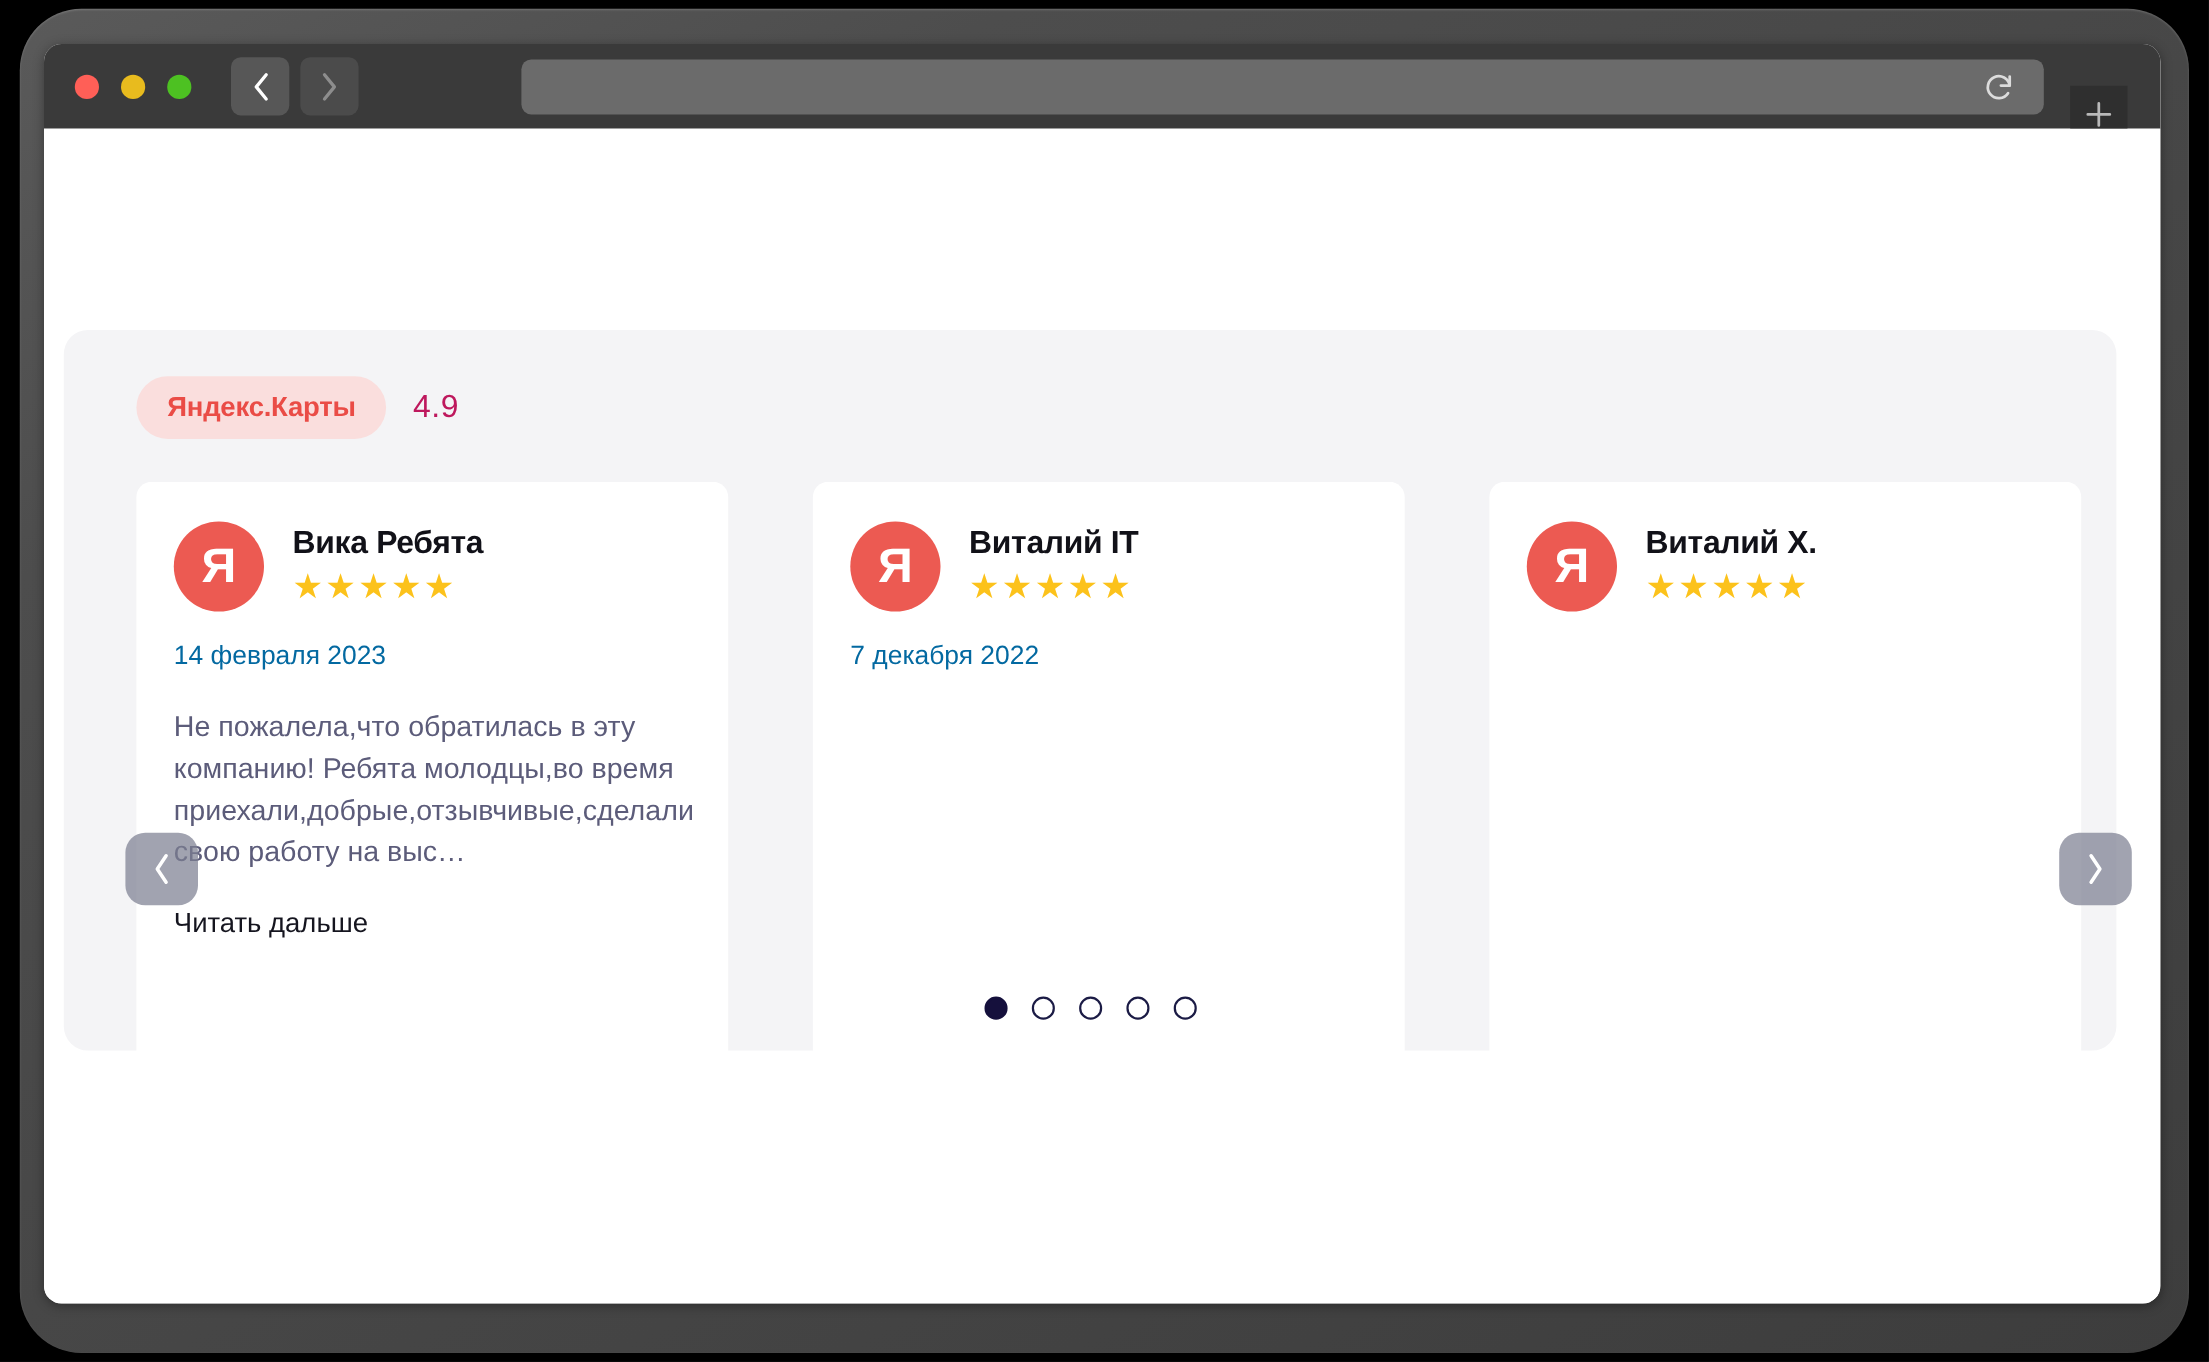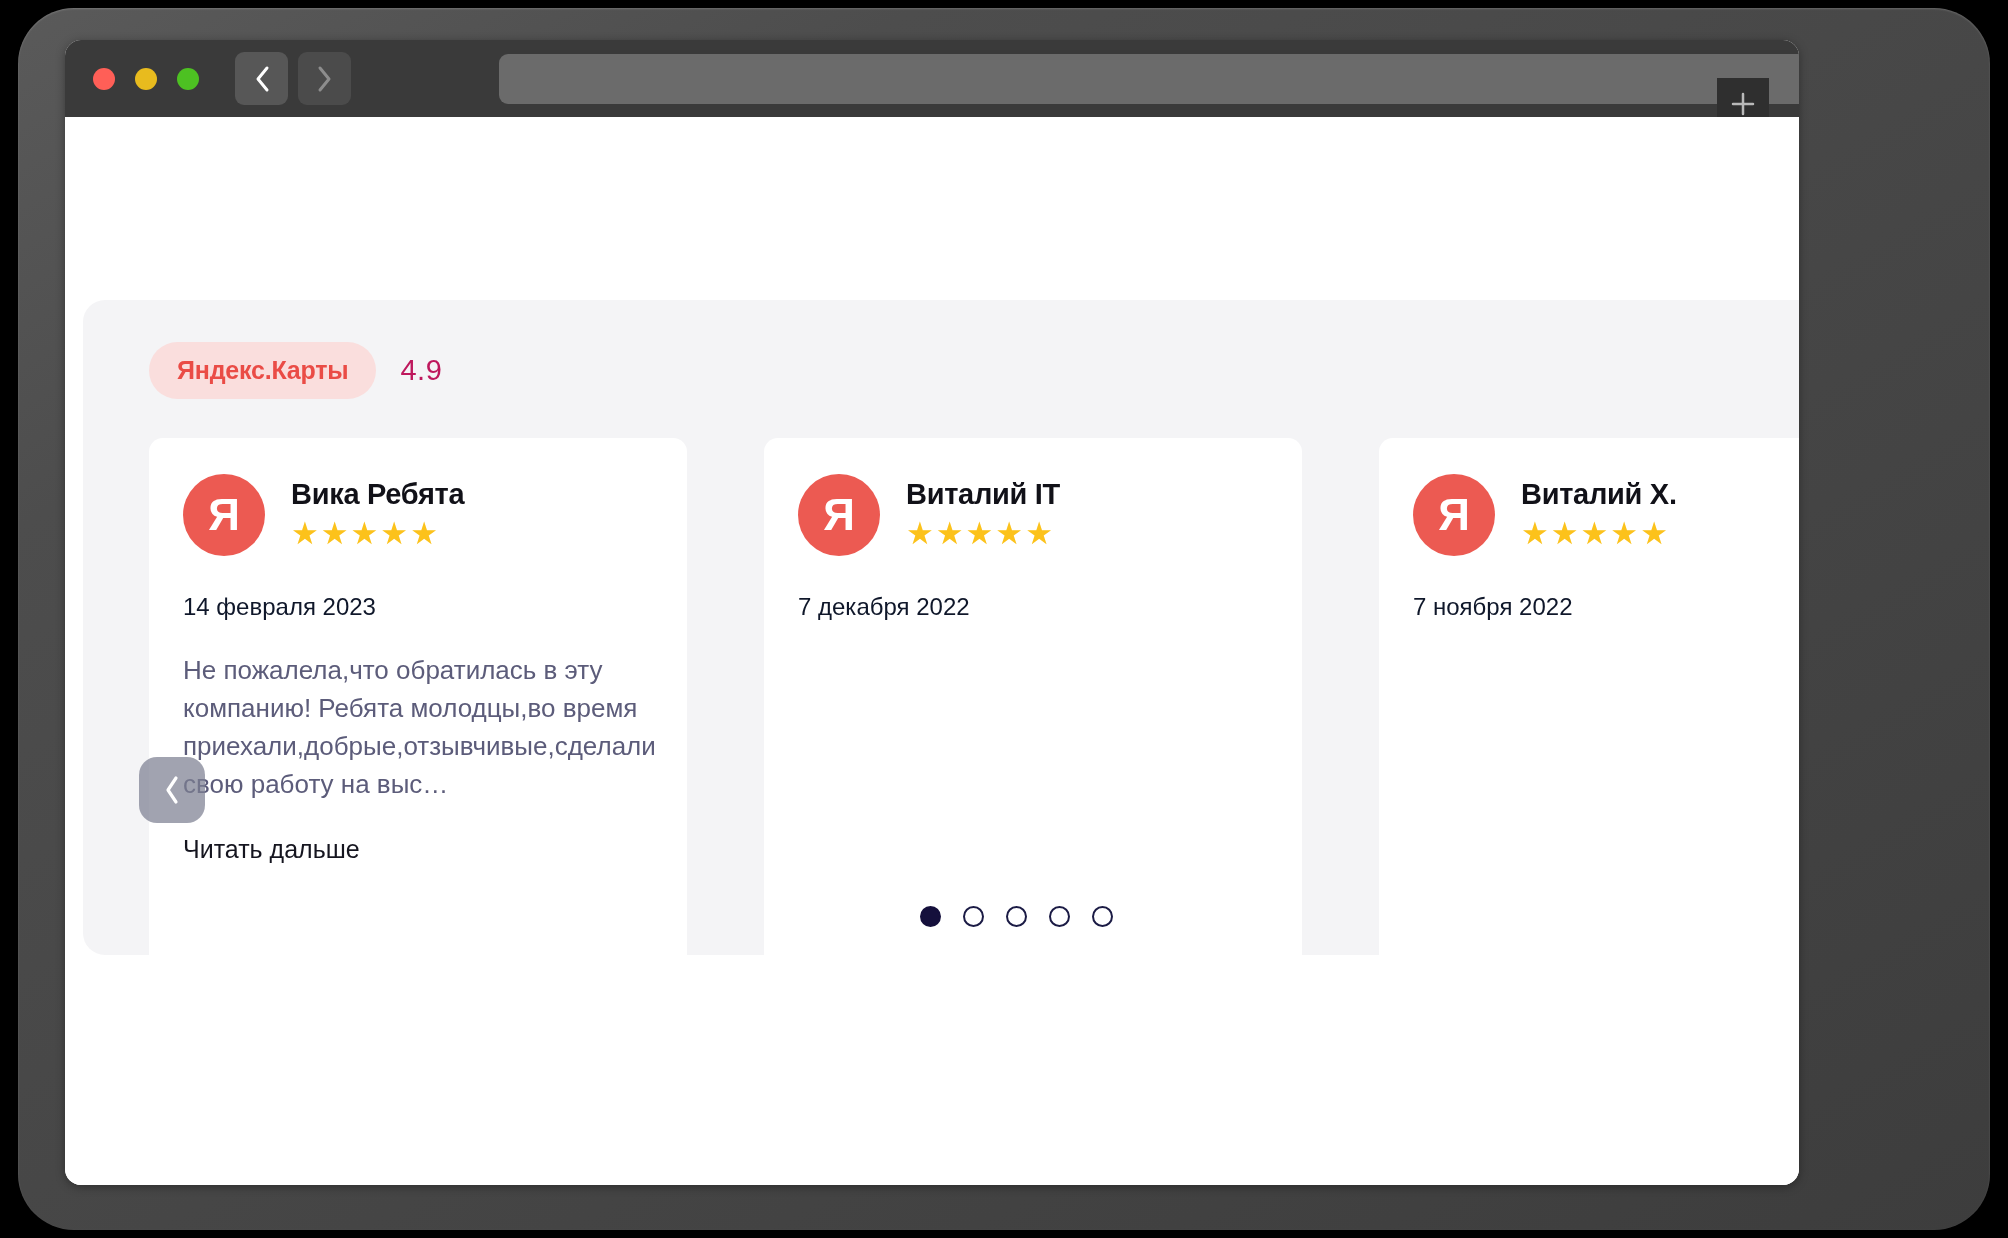--- a/index.html
+++ b/index.html
@@ -20,23 +20,23 @@
     width: 1972px;
     height: 1222px;
     border-radius: 56px;
     background: linear-gradient(150deg, #5a5a5a 0%, #4d4d4d 22%, #464646 55%, #3d3d3d 100%);
     box-shadow: inset 0 1px 2px rgba(255,255,255,0.18);
   }
 
   
   .browser-window {
     position: absolute;
-    left: 65px;
+    left: 40px;
     top: 40px;
-    width: 1734px;
+    width: 1924px;
     height: 1145px;
     border-radius: 16px;
     overflow: hidden;
     background: #ffffff;
     box-shadow: 0 2px 10px rgba(0,0,0,0.35);
   }
 
   .browser-toolbar {
     position: relative;
     height: 77px;
@@ -193,23 +193,23 @@
 
   .stars {
     margin-top: 6px;
     font-size: 31px;
     color: #fcc21b;
     letter-spacing: 2px;
     line-height: 1.1;
   }
 
   .review-date {
-    margin-top: 37px;
+    margin-top: 27px;
     font-size: 24px;
-    color: #0f172a;
+    color: #0369a1;
   }
 
   .review-body {
     margin-top: 30px;
     font-size: 26px;
     line-height: 38px;
     color: #5c5c7a;
     white-space: pre-line;
   }
 
@@ -337,21 +337,20 @@
           </div>
 
           <div class="review-card">
             <div class="card-head">
               <div class="avatar">Я</div>
               <div class="head-text">
                 <div class="author-name">Виталий Х.</div>
                 <div class="stars">★★★★★</div>
               </div>
             </div>
-            <div class="review-date">7 ноября 2022</div>
             <div class="read-more"></div>
           </div>
 
         </div>
       </div>
 
       <div class="carousel-dots">
         <span class="c-dot active"></span>
         <span class="c-dot"></span>
         <span class="c-dot"></span>

